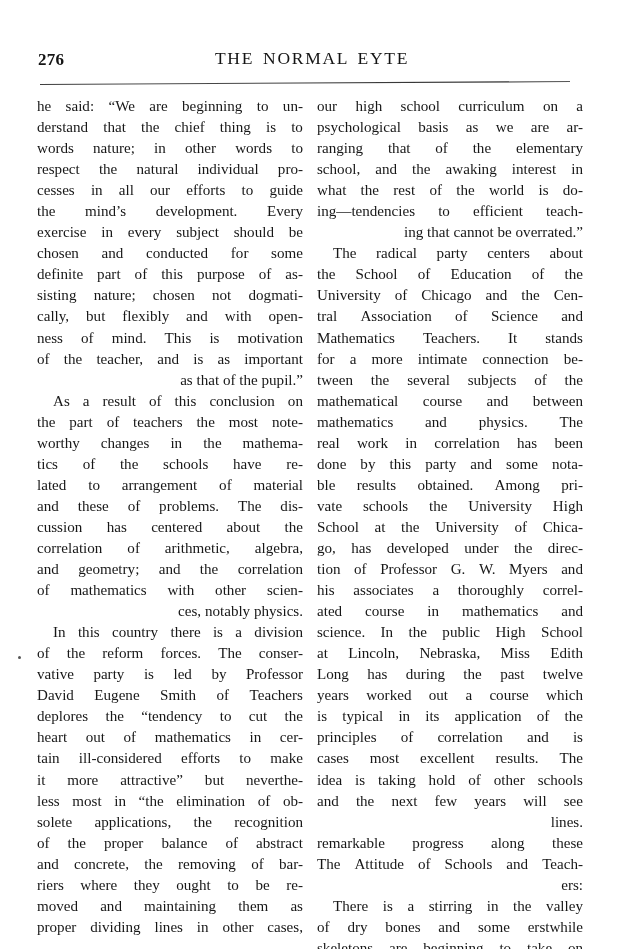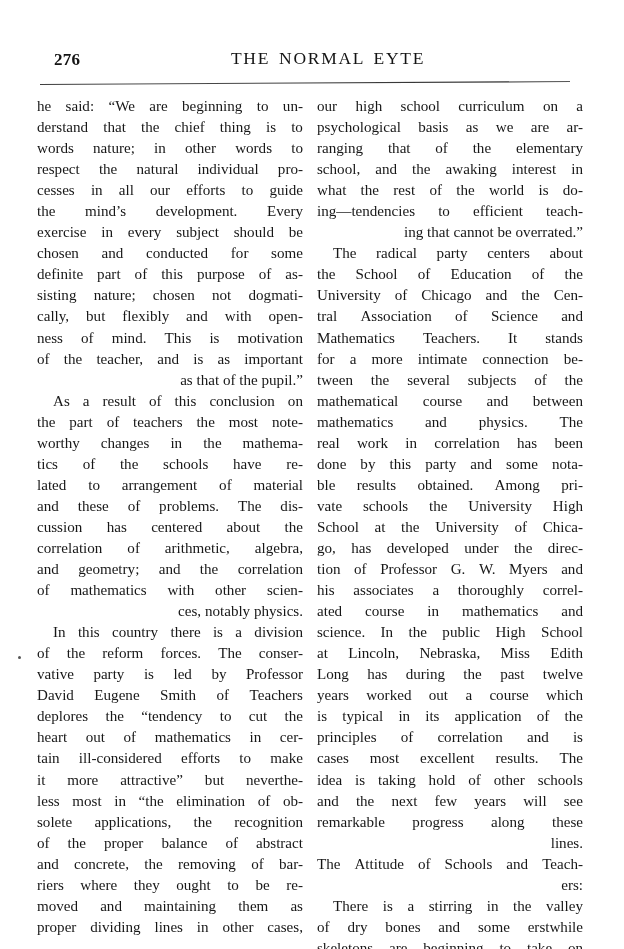--- a/index.html
+++ b/index.html
@@ -20,21 +20,21 @@
   .page {
     position: absolute;
     inset: 0;
     width: 624px;
     height: 949px;
   }
 
   
   .running-head {
     position: absolute;
-    left: 16px;
+    left: 0;
     top: 48px;
     width: 505px;
     height: 30px;
   }
   .folio {
     position: absolute;
     left: 38px;
     top: 2px;
     font-size: 17px;
     font-weight: 700;
@@ -680,27 +680,27 @@
         </div>
         <div class="line j">
           <span>and</span>
           <span>the</span>
           <span>next</span>
           <span>few</span>
           <span>years</span>
           <span>will</span>
           <span>see</span>
         </div>
+        <div class="line last">lines.</div>
         <div class="line j">
           <span>remarkable</span>
           <span>progress</span>
           <span>along</span>
           <span>these</span>
         </div>
-        <div class="line last">lines.</div>
         <div class="line j">
           <span>The</span>
           <span>Attitude</span>
           <span>of</span>
           <span>Schools</span>
           <span>and</span>
           <span>Teach-</span>
         </div>
         <div class="line last">ers:</div>
         <div class="line j indent-1">

